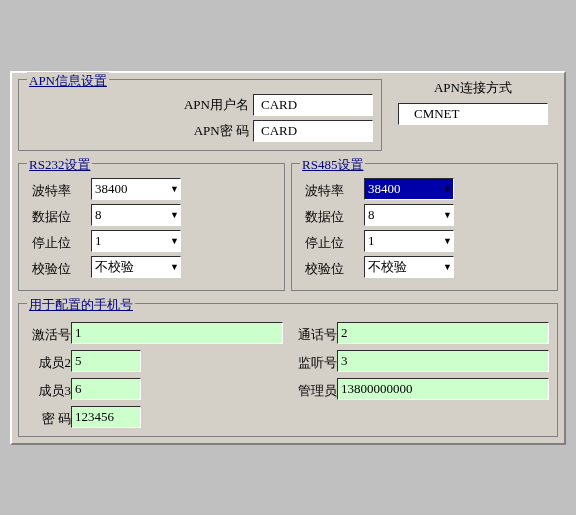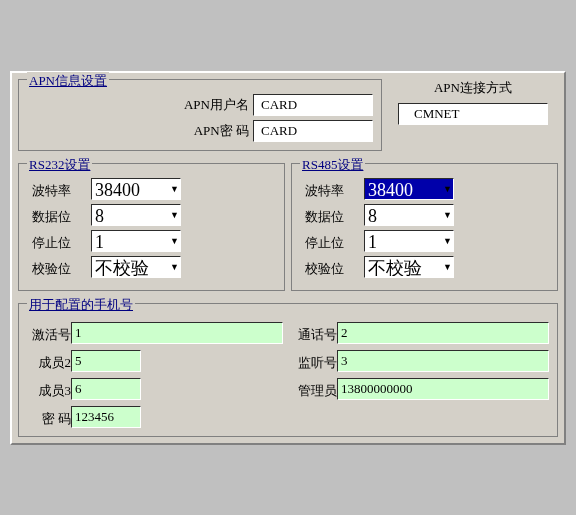--- a/index.html
+++ b/index.html
@@ -112,21 +112,21 @@
       width: 44px;
       text-align: right;
       font-size: 13px;
     }
     .rs-select {
       width: 90px;
       height: 22px;
       background: #ffffff;
       border: 1px inset;
       border-color: #808080 #ffffff #ffffff #808080;
-      font-size: 18px;
+      font-size: 13px;
       font-family: "SimSun", "宋体", serif;
       appearance: none;
       -webkit-appearance: none;
       padding: 1px 3px;
       cursor: pointer;
     }
     .select-wrapper {
       position: relative;
       display: inline-block;
     }

